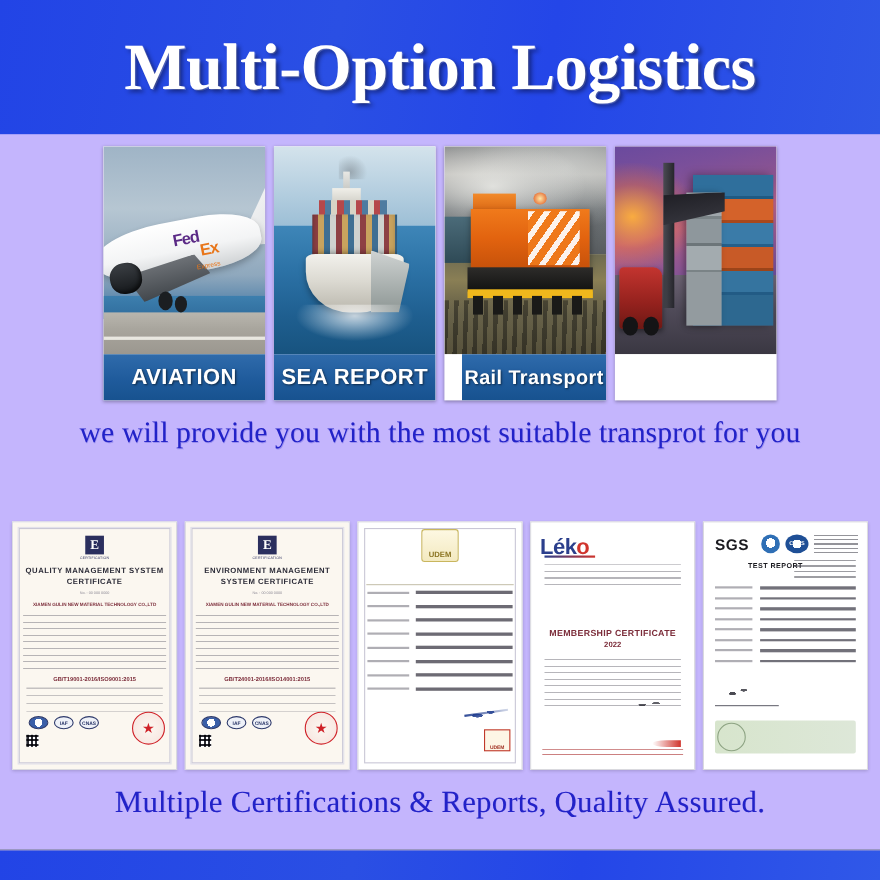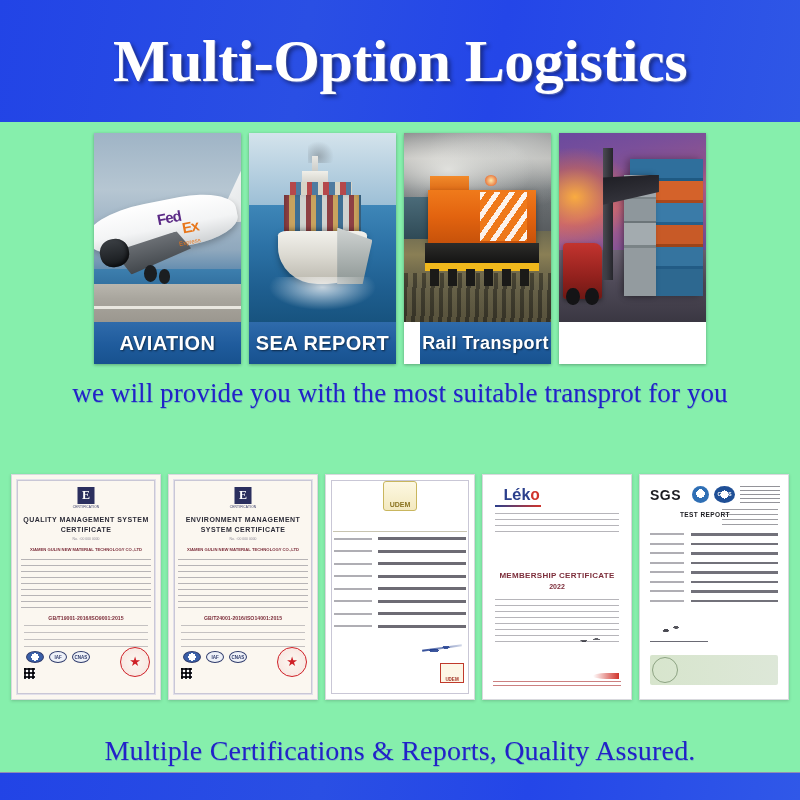--- a/index.html
+++ b/index.html
@@ -5,21 +5,21 @@
   * { box-sizing: border-box; margin: 0; padding: 0; }
   html, body {
     width: 800px; height: 800px;
     background: #ffffff;
     font-family: "Liberation Serif", serif;
     overflow: hidden;
   }
   #page {
     position: relative;
     width: 800px; height: 800px;
-    background: #86efac;
+    background: #c4b5fd;
     padding-left: 24px;
   }
 
   
   .header {
     position: absolute; left: 0; top: 0;
     width: 800px; height: 122px;
     background: linear-gradient(100deg, #2244e6 0%, #2a4fe4 38%, #2446e8 62%, #2f57e6 100%);
     display: flex; align-items: center; justify-content: center;
     overflow: hidden;
@@ -358,22 +358,22 @@
     }
   .udem-sign::after { content:""; position:absolute; left:0; top:6px; width:100%; height:2px;
     background:linear-gradient(90deg, rgba(26,56,140,.9), rgba(26,56,140,.2));
     transform: rotate(-8deg) ; }
   .udem-seal { position:absolute; right:10px; bottom:16px; width:24px; height:20px;
     border:1px solid #c0392b; background:#fdf6e6;
     display:flex; align-items:flex-end; justify-content:center;
     font-size:4.5px; font-weight:bold; color:#a03022; }
 
   
-  .leko-logo { position:absolute; left:20px; top:12px;
-    font-family:Liberation Mono, monospace; font-weight:bold; font-size:16px;
+  .leko-logo { position:absolute; left:8px; top:12px;
+    font-family:Liberation Sans, sans-serif; font-weight:bold; font-size:20px;
     color:#2b3f8c; letter-spacing:-.5px; }
   .leko-logo .dot { color:#d0342c; }
   .leko-rule { position:absolute; left:12px; top:30px; width:46px; height:1.5px;
     background:linear-gradient(90deg,#2b3f8c,#d0342c); }
   .leko-addr { position:absolute; left:12px; right:12px; top:38px; height:24px;
     background: repeating-linear-gradient(180deg, rgba(110,108,118,.5) 0 1px, rgba(0,0,0,0) 1px 6px); }
   .leko-title { position:absolute; left:8px; right:8px; top:96px;
     text-align:center; font-size:8px; font-weight:bold; color:#7c2d3a; letter-spacing:.3px; }
   .leko-year { position:absolute; left:8px; right:8px; top:108px;
     text-align:center; font-size:7px; font-weight:bold; color:#7c2d3a; }
@@ -421,21 +421,20 @@
 
   
   .caption {
     position: absolute; left: 0; top: 714px;
     width: 800px; text-align: center;
     color: #2222c8;
     font-family: "Liberation Serif", serif;
     font-size: 28px;
     letter-spacing: 0.2px;
     text-shadow: 0.5px 0.5px 0 rgba(34,34,200,0.22);
-    margin-top: 21px;
   }
   .footer-bar {
     position: absolute; left: 0; top: 772px;
     width: 800px; height: 28px;
     background: linear-gradient(100deg,#2244e6 0%,#2a4fe4 40%,#2446e8 66%,#3058e8 100%);
     border-top: 1px solid #8f8fb5;
   }
 </style>
 </head>
 <body>

